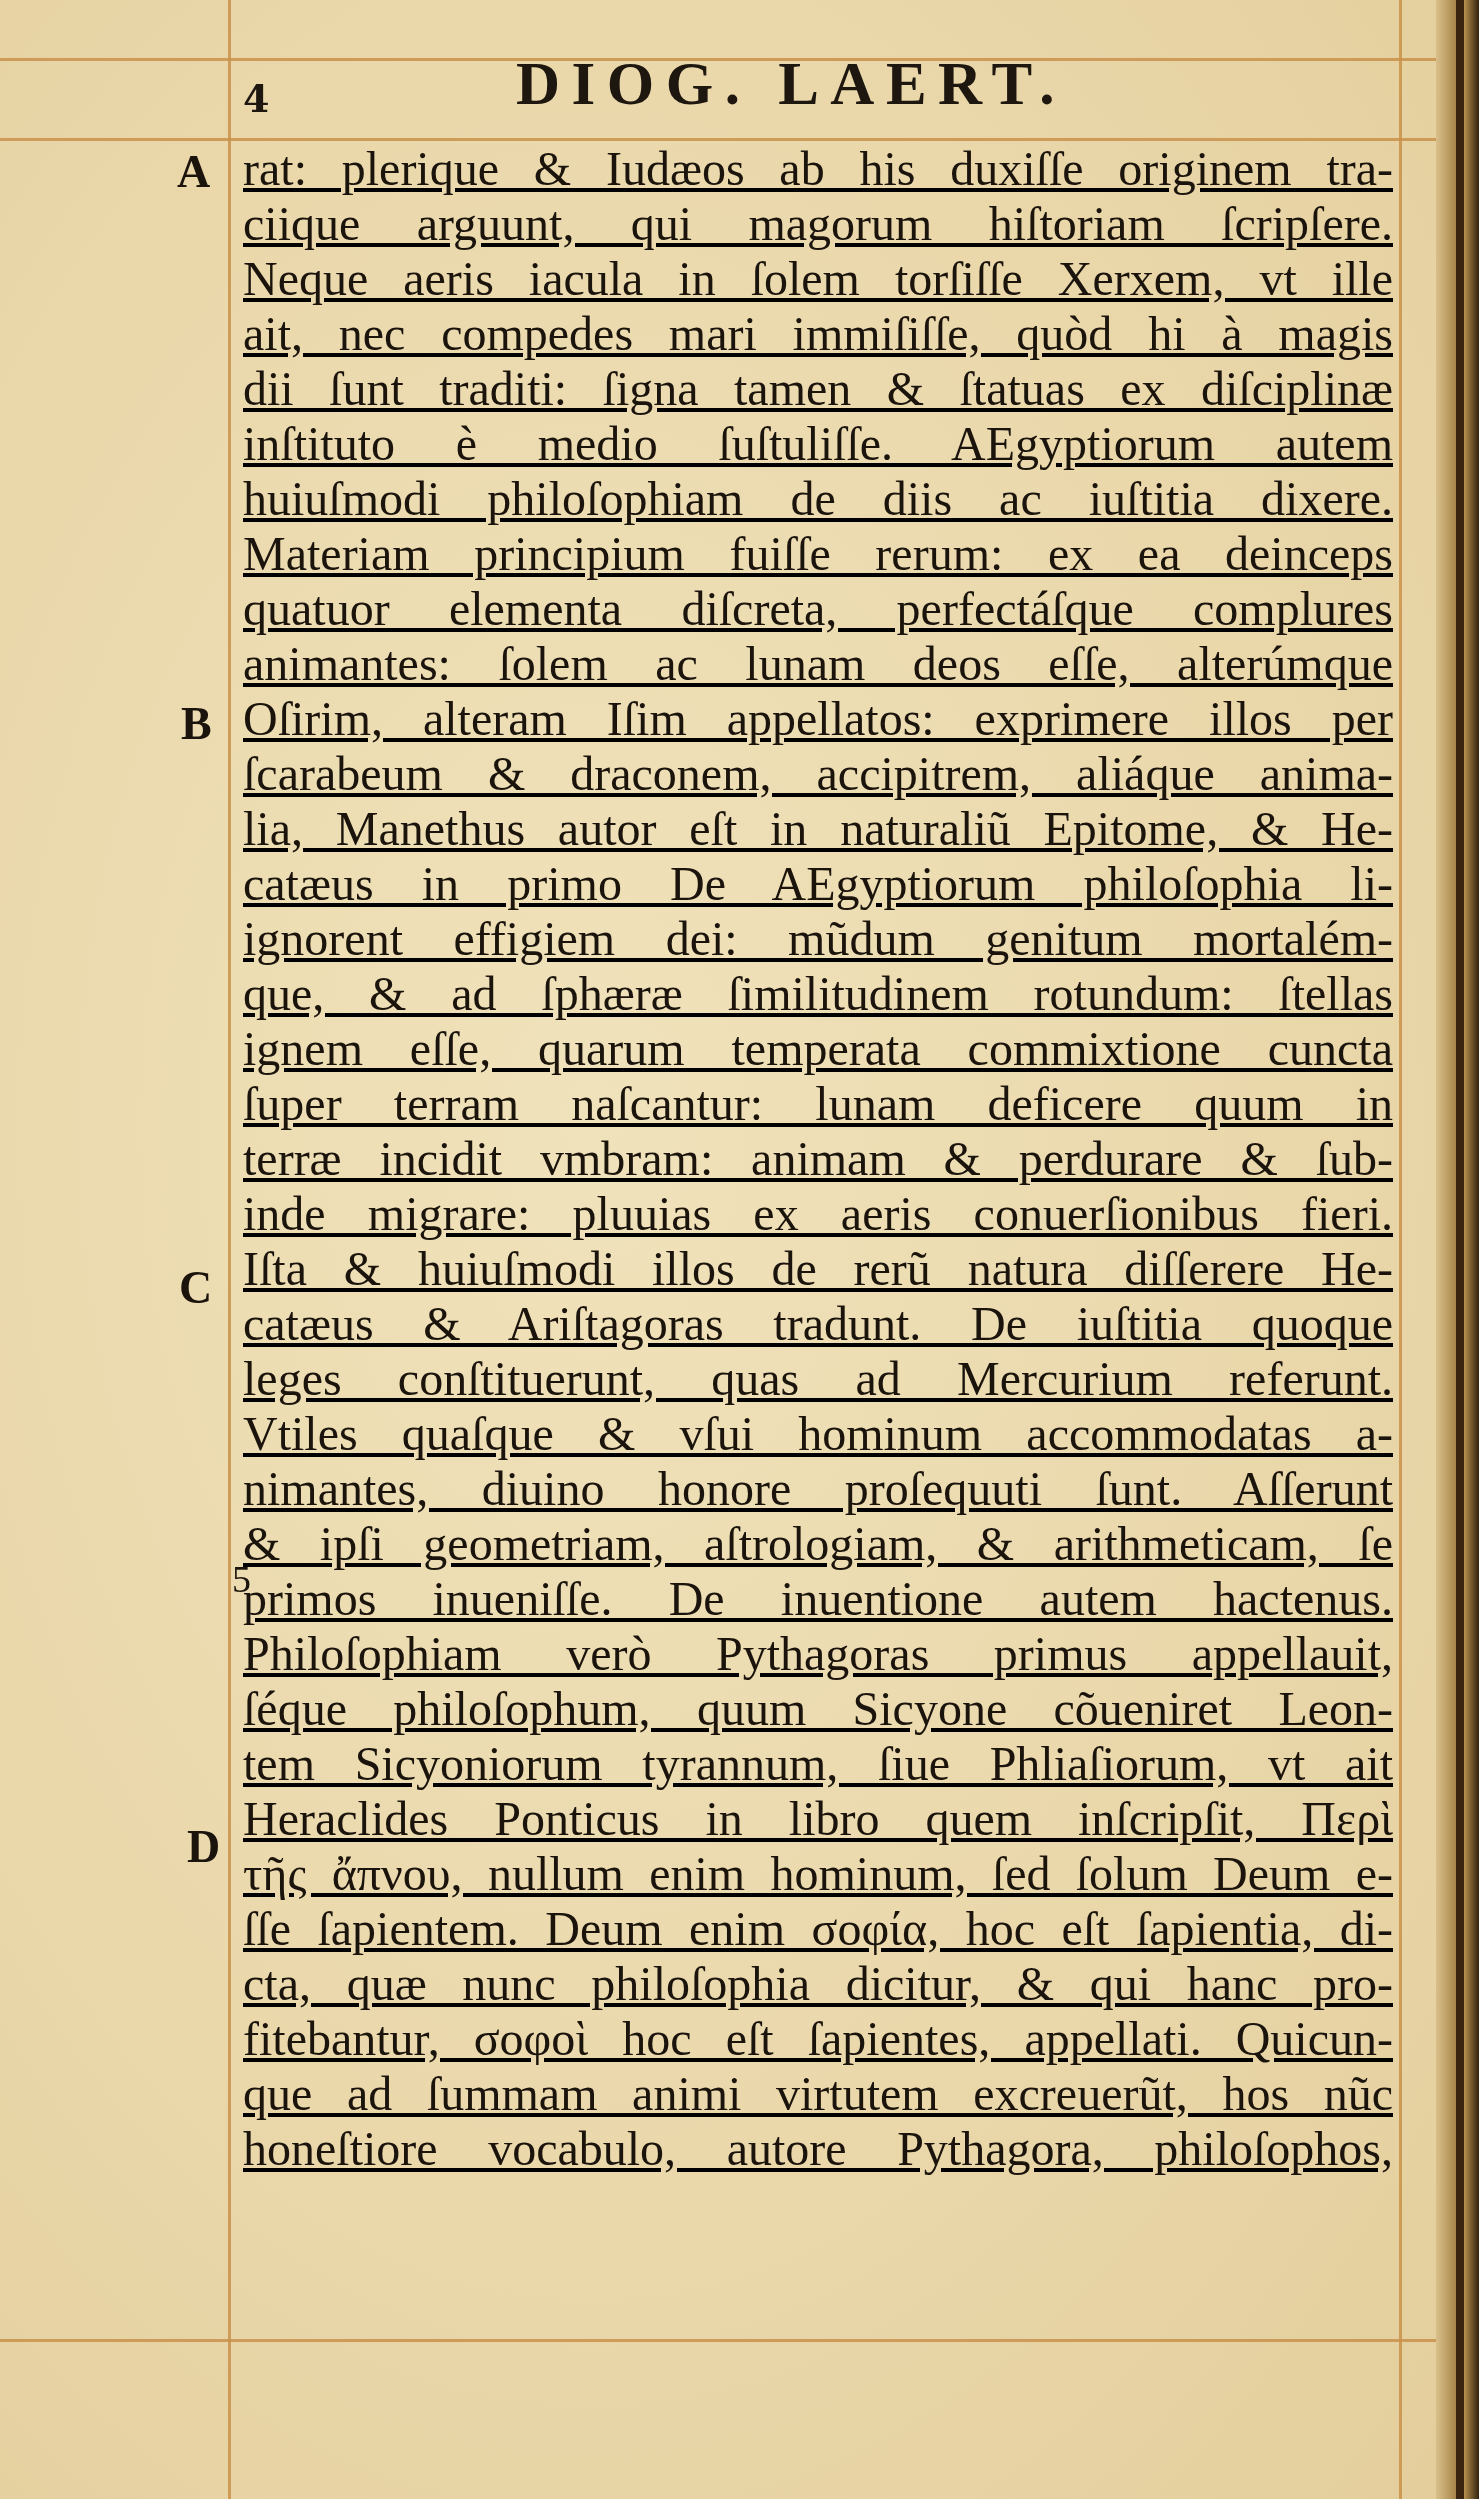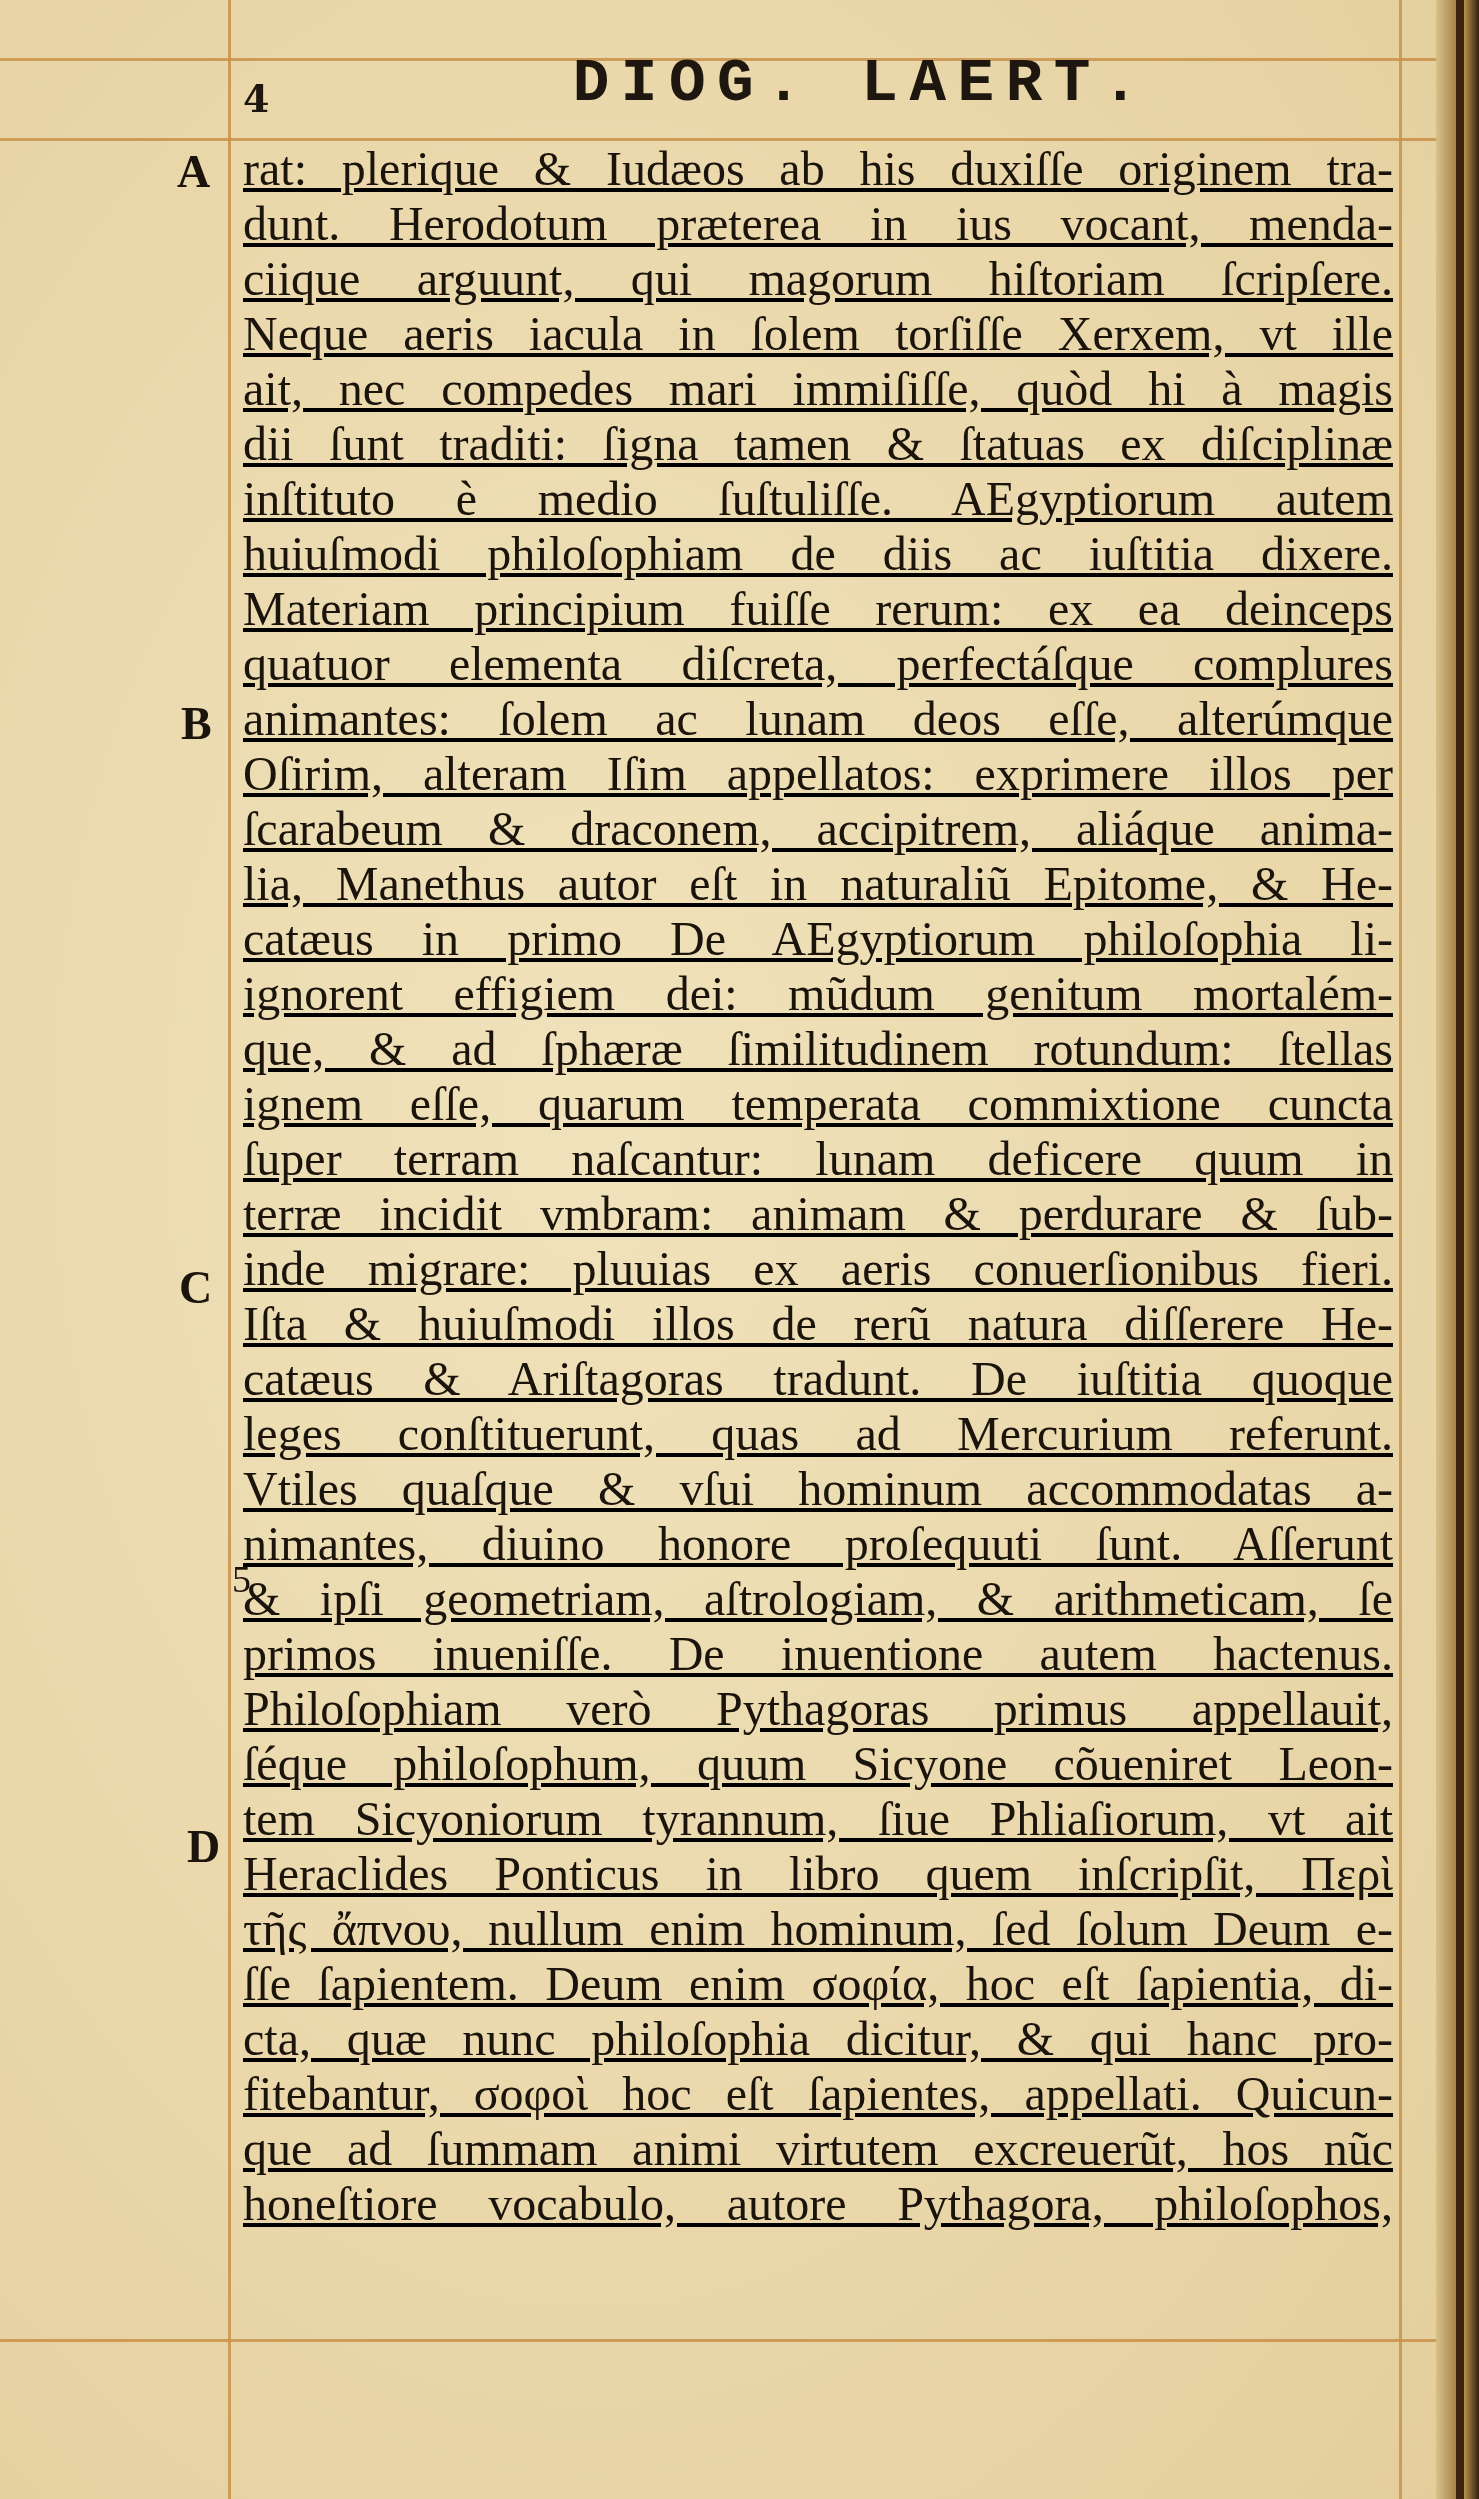--- a/index.html
+++ b/index.html
@@ -23,25 +23,24 @@
     background: #3a2410;
   }
   .edge-strip {
     position: absolute; top: 0; left: 1464px; width: 15.6px; height: 2500px;
     background: linear-gradient(to right, #b8924f, #2a1a0a);
   }
   .rule-v, .rule-h { position: absolute; background: #c9924a; opacity: 0.85; }
   .rule-v { width: 2.5px; }
   .rule-h { height: 2.5px; }
   .running-head {
-    position: absolute; top: 51px; left: 538px; width: 612px;
+    position: absolute; top: 51px; left: 516px; width: 612px;
     font-size: 61px; line-height: 66px; font-weight: bold; letter-spacing: 11.5px;
     color: #1e170f; white-space: nowrap;
-    font-family: Liberation Mono, monospace;
-    text-align: right;
+    font-family: Liberation Serif, serif;
   }
   .page-number {
     position: absolute; top: 76px; left: 243px;
     font-size: 38px; font-weight: bold; color: #1e170f;
     font-family: "DejaVu Serif", serif;
   }
   .text-block {
     position: absolute; left: 243px; top: 141px; width: 1150px; text-decoration: underline;
   }
   .line {
@@ -75,21 +74,20 @@
   <div class="running-head">DIOG. LAERT.</div>
 
   <div class="margin-letter" style="left:177px;top:145px;">A</div>
   <div class="margin-letter" style="left:181px;top:697px;">B</div>
   <div class="margin-letter" style="left:179px;top:1261px;">C</div>
   <div class="margin-letter" style="left:187px;top:1820px;">D</div>
   <div class="margin-num" style="left:232px;top:1557px;">5</div>
 
   <div class="text-block">
     <div class="line">rat: plerique &amp; Iudæos ab his duxiſſe originem tra-</div>
-    <div class="line">dunt. Herodotum præterea in ius vocant, menda-</div>
     <div class="line">ciique arguunt, qui magorum hiſtoriam ſcripſere.</div>
     <div class="line">Neque aeris iacula in ſolem torſiſſe Xerxem, vt ille</div>
     <div class="line">ait, nec compedes mari immiſiſſe, quòd hi à magis</div>
     <div class="line">dii ſunt traditi: ſigna tamen &amp; ſtatuas ex diſciplinæ</div>
     <div class="line">inſtituto è medio ſuſtuliſſe. AEgyptiorum autem</div>
     <div class="line">huiuſmodi philoſophiam de diis ac iuſtitia dixere.</div>
     <div class="line">Materiam principium fuiſſe rerum: ex ea deinceps</div>
     <div class="line">quatuor elementa diſcreta, perfectáſque complures</div>
     <div class="line">animantes: ſolem ac lunam deos eſſe, alterúmque</div>
     <div class="line">Oſirim, alteram Iſim appellatos: exprimere illos per</div>

